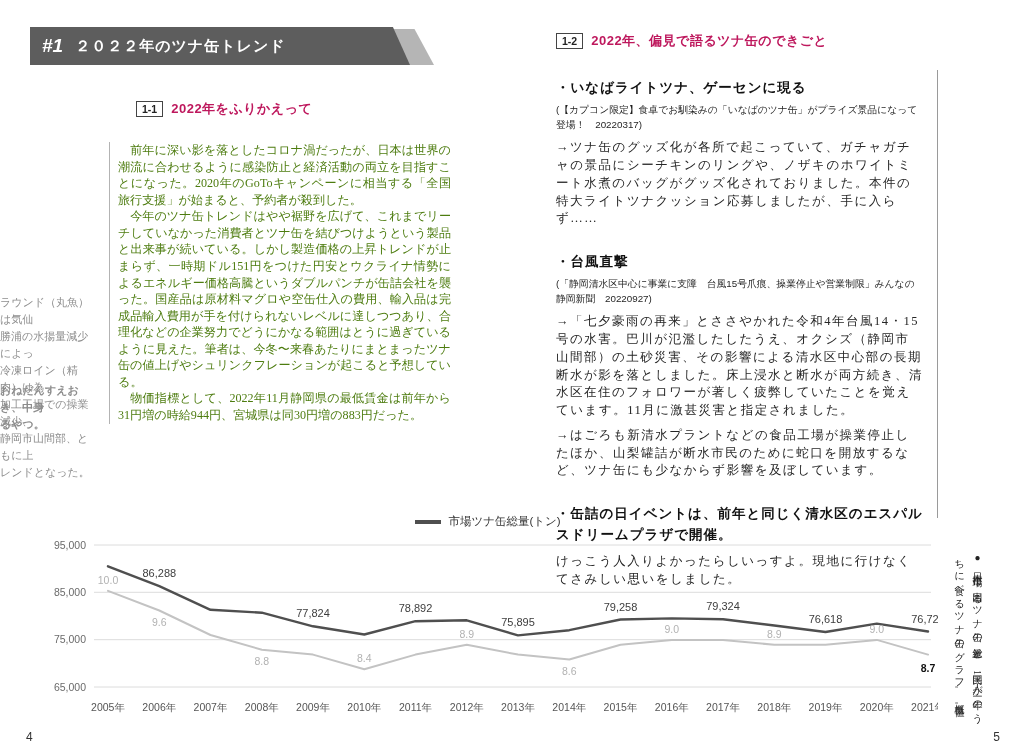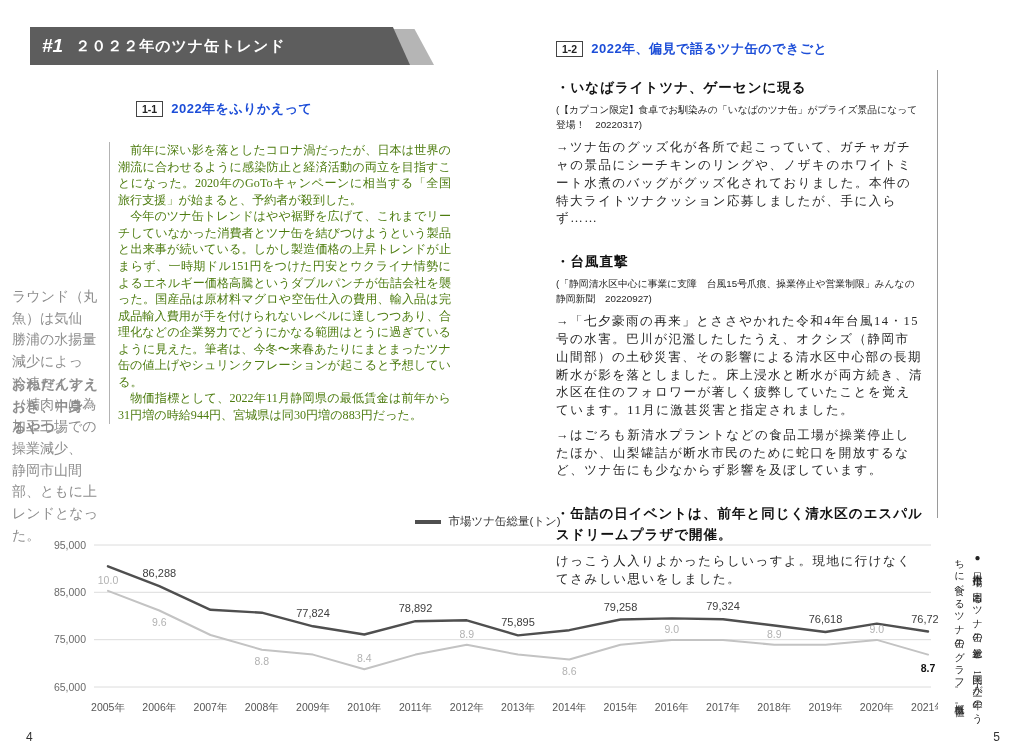--- a/index.html
+++ b/index.html
@@ -15,31 +15,31 @@
   .banner { position:absolute; left:0; top:0; width:380px; height:38px; background:#5d5d5d;
     clip-path:polygon(0 0,95.5% 0,100% 100%,0 100%);
     display:flex; align-items:center; gap:12px; padding-left:12px;
     color:#fff; font-family:"Liberation Sans", sans-serif; }
   .banner .hash { font-size:19px; font-weight:bold; font-style:italic; }
   .banner .title { font-size:15px; font-weight:bold; letter-spacing:1px; }
   
   .sec-header { position:absolute; display:flex; align-items:center; gap:8px;
     font-family:"Liberation Sans", sans-serif; }
   .sec-tag { border:1px solid #444; font-size:10.5px; font-weight:bold; padding:1px 5px; color:#222; }
-  .sec-title { font-size:13px; font-weight:bold; letter-spacing:.5px; color:#1d4ed8; }
+  .sec-title { font-size:13px; font-weight:bold; letter-spacing:.5px; color:#be185d; }
   #sec-1-1 { left:136px; top:100px;text-align:right; }
-  #sec-1-2 { left:556px; top:40px; }
+  #sec-1-2 { left:556px; top:32px; }
   
   .body-left { position:absolute; left:109px; top:142px; width:342px;
     border-left:1px solid #b3b3b3; padding-left:8px;
     font-size:12.1px; line-height:1.37; text-align:justify; color:#4d7c0f; }
   .body-left p { margin:0; }
   
-  .margin-note { position:absolute; left:12px; width:90px;
-    font-family:"Liberation Sans", sans-serif; font-size:14px; line-height:1.55; color:#8d8d8d; }
+  .margin-note { position:absolute; left:0; width:90px;
+    font-family:"Liberation Sans", sans-serif; font-size:11px; line-height:1.55; color:#8d8d8d;margin-top:8px; }
   #margin-note-1 { top:286px; }
   #margin-note-2 { top:374px;font-weight:bold; }
   
   .col-right { position:absolute; left:556px; top:70px; width:382px; height:448px;
     border-right:1px solid #9a9a9a; padding-right:14px; }
   .item { margin-top:24px; }
   .item:first-child { margin-top:8px; }
   .item-heading { font-size:13.5px; font-weight:bold; letter-spacing:1px; line-height:1.55; color:#111; }
   .citation { font-family:"Liberation Sans", sans-serif; font-size:9.8px; line-height:1.55;
     margin-top:3px; color:#1f1f1f; }

